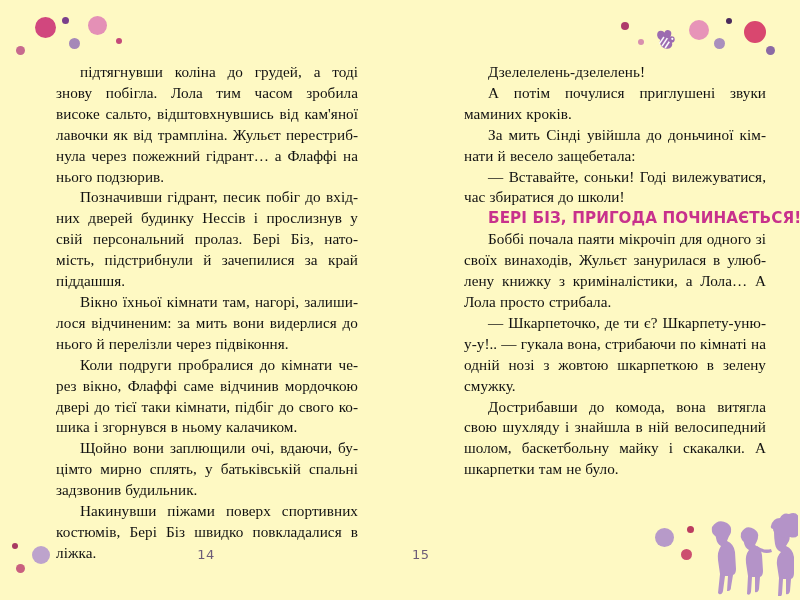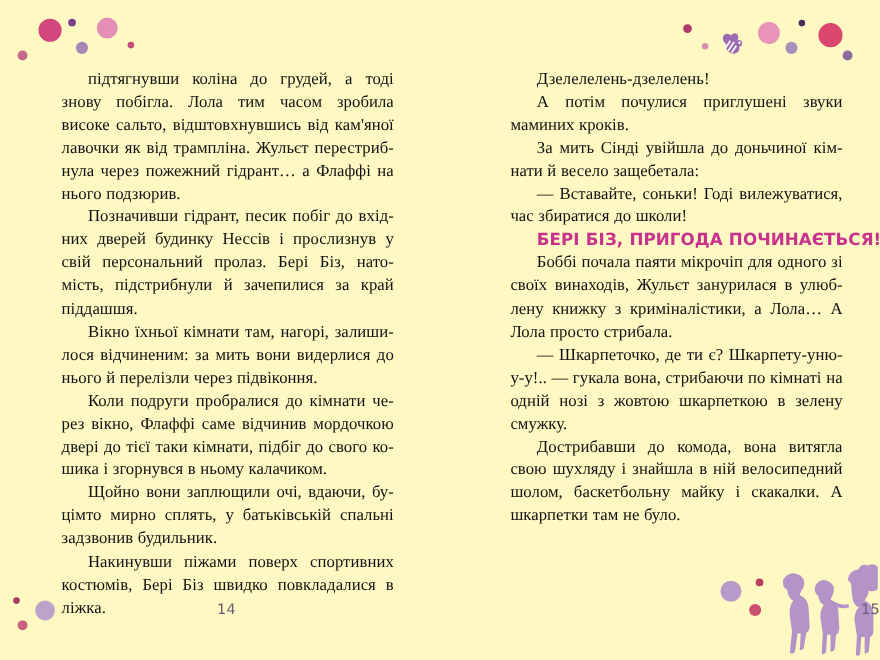--- a/index.html
+++ b/index.html
@@ -77,21 +77,21 @@
   
   .folio {
     position: absolute;
     bottom: 38px;
     font-family: "DejaVu Sans", "Liberation Sans", sans-serif;
     font-size: 13px;
     color: #6c5c78;
     letter-spacing: 0.4px;
   }
   .folio-left  { left: 0;   width: 412px; text-align: center; margin-top: 12px; }
-  .folio-right { left: 412px; width: 388px; text-align: right; }
+  .folio-right { left: 412px; width: 388px; text-align: left; }
 </style>
 </head>
 <body>
 
 <div id="page">
 
   <div id="bubble-layer">
       <div class="bubble" style="left: 35px; top: 17px; width: 21px; height: 21px; background: rgb(209, 71, 126);"></div>
       <div class="bubble" style="left: 88px; top: 16px; width: 19px; height: 19px; background: rgb(228, 144, 182);"></div>
       <div class="bubble" style="left: 62px; top: 17px; width: 7px; height: 7px; background: rgb(122, 63, 140);"></div>

